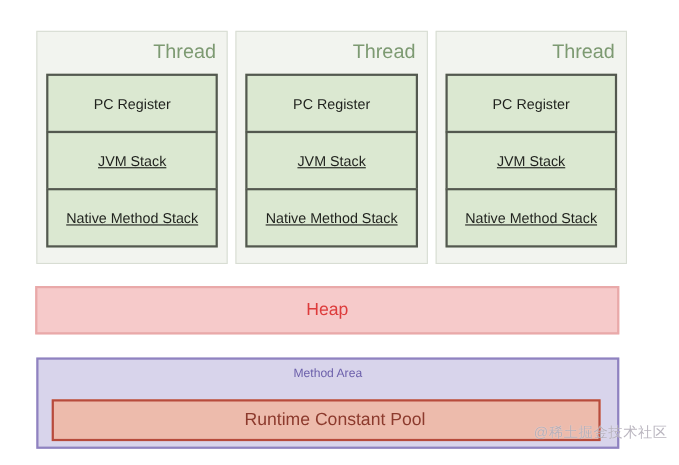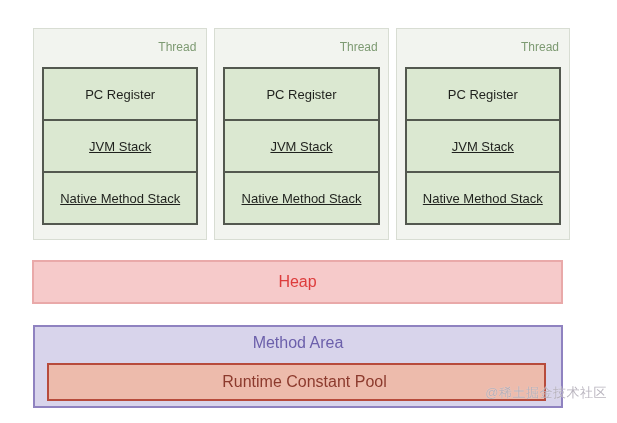--- a/index.html
+++ b/index.html
@@ -35,21 +35,21 @@
     display:flex;gap:7px;
   }
   .thread-box{
     flex:1;
     background:var(--thread-container-bg);
     border:1px solid var(--thread-container-border);
     padding:8px 8px 0 8px;
   }
   .thread-label{
     display:block;text-align:right;
-    font-size:12px;line-height:20px;height:20px;
+    font-size:18px;line-height:20px;height:20px;
     color:var(--thread-label);
     padding-right:2px;
   }
   .thread-stack{margin-top:10px;}
   .component{
     height:54px;
     background:var(--component-bg);
     border:2px solid var(--component-border);
     display:flex;align-items:center;justify-content:center;
     font-size:13px;color:var(--component-text);
@@ -68,21 +68,21 @@
 
   
   .method-box{
     position:absolute;left:33px;top:325px;width:530px;height:83px;
     background:var(--method-bg);
     border:2px solid var(--method-border);
   }
   .method-label{
     display:block;text-align:center;
     margin-top:7px;
-    font-size:16px;color:var(--method-text);
+    font-size:11px;color:var(--method-text);
   }
   .rcp-box{
     position:absolute;left:12px;top:36px;width:499px;height:38px;
     background:var(--rcp-bg);
     border:2px solid var(--rcp-border);
     display:flex;align-items:center;justify-content:center;
     font-size:16px;color:var(--rcp-text);padding-left:16px;
   }
 
   

